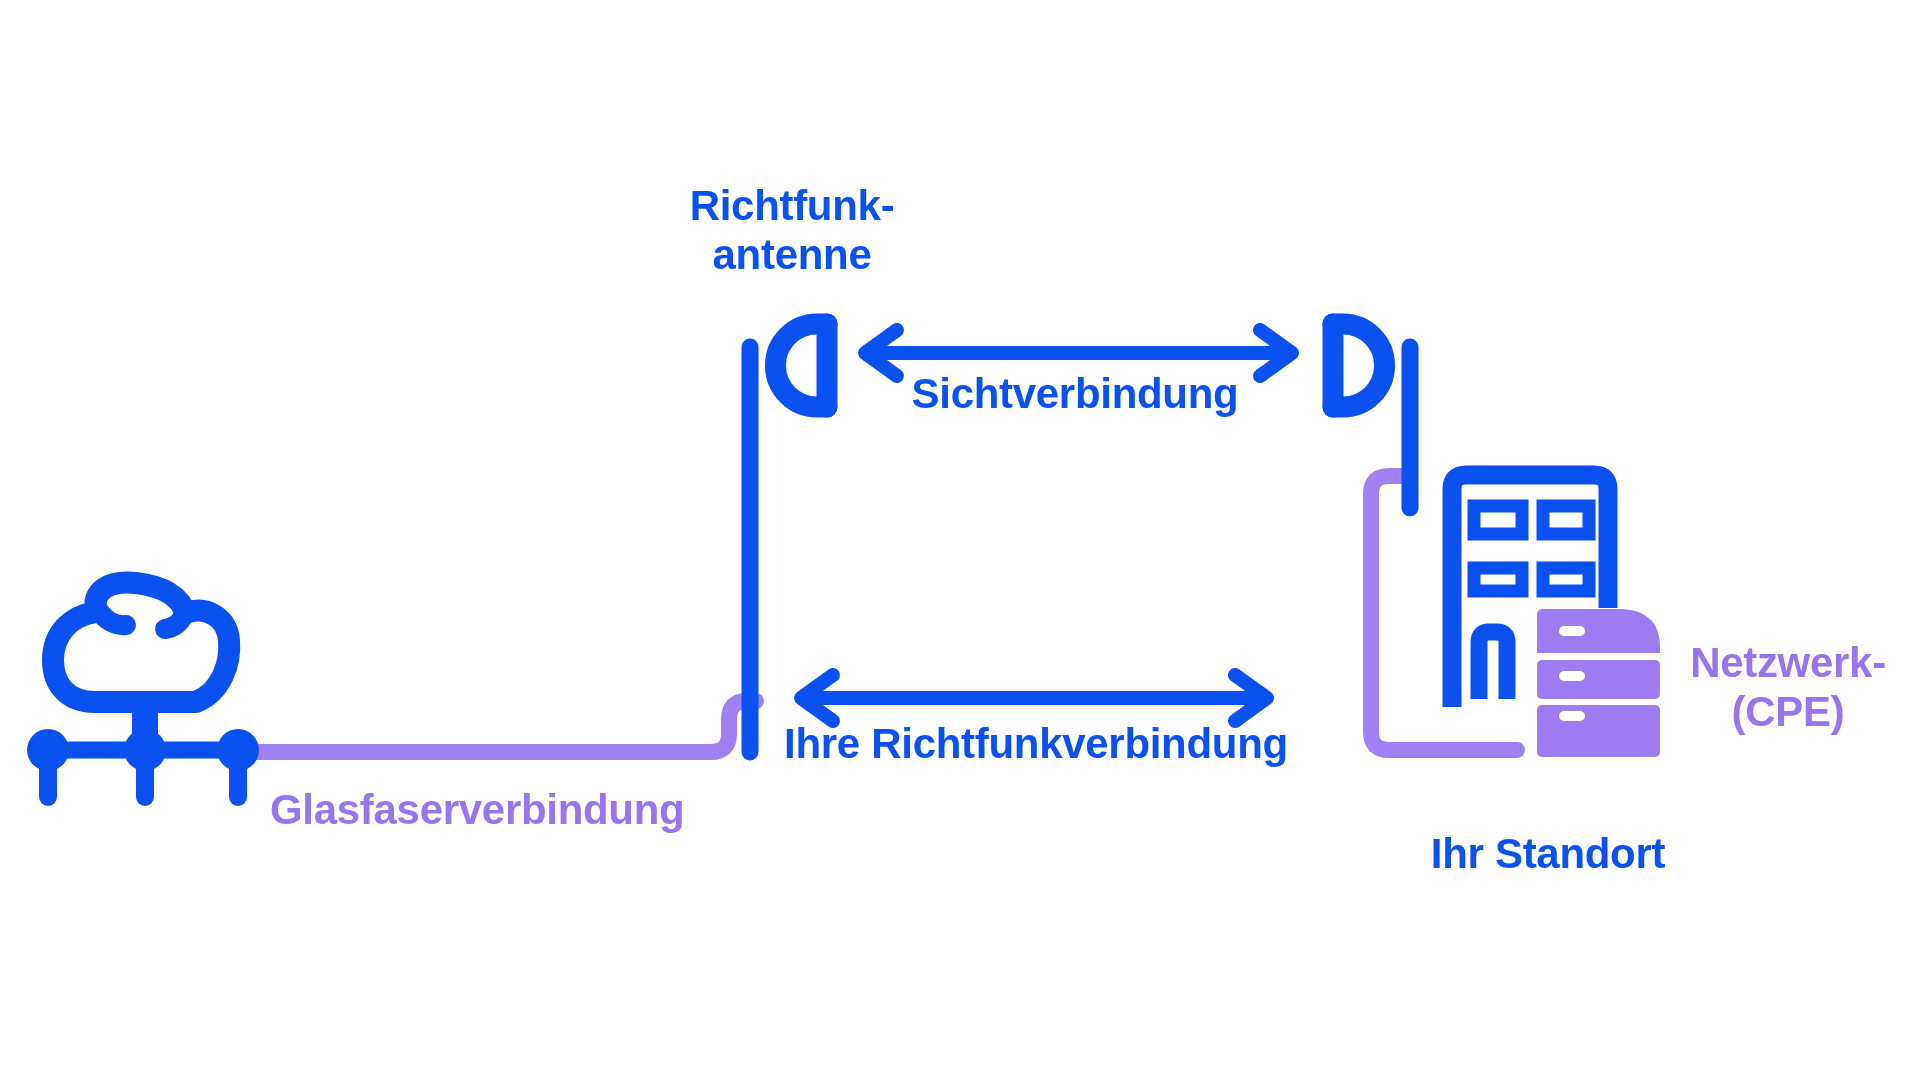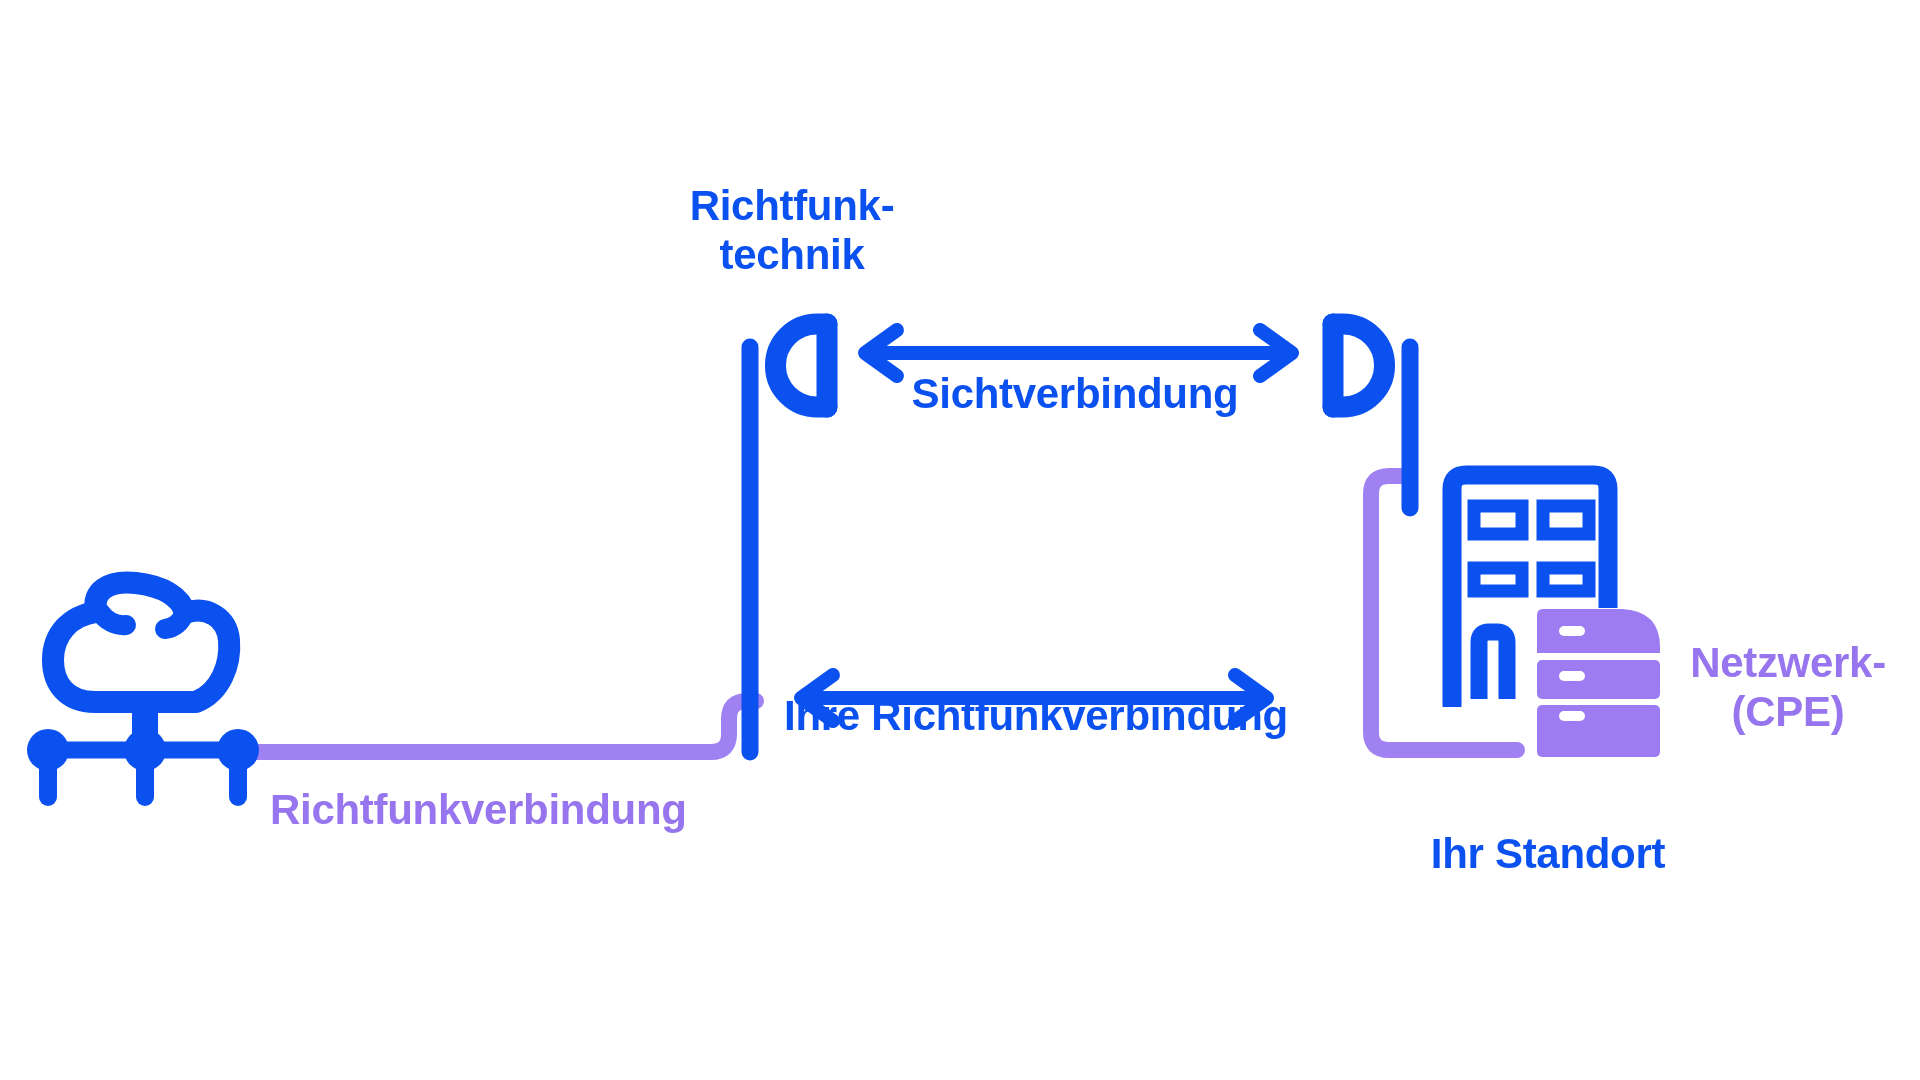--- a/index.html
+++ b/index.html
@@ -37,21 +37,21 @@
     letter-spacing: -0.3px;
     white-space: nowrap;
   }
   .lbl.centered { transform: translateX(-50%); text-align: center; }
   .lbl.blue   { color: var(--blue, #0b51f0); }
   .lbl.purple { color: var(--purple_text, #9775ee); }
 
   #lbl-left-antenna  { left: 792px;  top: 181px; }
   #lbl-right-antenna { left: 1375px; top: 181px; }
   #lbl-sicht         { left: 1075px; top: 369px; }
-  #lbl-radio         { left: 1036px; top: 691px; text-align: right; }
+  #lbl-radio         { left: 1036px; top: 719px; text-align: right; }
   #lbl-fiber         { left: 270px;  top: 785px; }
   #lbl-site          { left: 1548px; top: 781px; margin-top: 48px; }
   #lbl-cpe           { left: 1788px; top: 638px; }
 </style>
 </head>
 <body>
 
 <div class="stage">
 
   <svg class="diagram" width="1920" height="1080" viewBox="0 0 1920 1080">
@@ -116,29 +116,29 @@
       <rect class="f-purple" x="1537" y="660" width="123" height="39" rx="5"></rect>
       <rect class="f-purple" x="1537" y="705" width="123" height="52" rx="5"></rect>
       <rect class="dash" x="1559" y="626" width="26" height="10" rx="5"></rect>
       <rect class="dash" x="1559" y="671" width="26" height="10" rx="5"></rect>
       <rect class="dash" x="1559" y="711" width="26" height="10" rx="5"></rect>
     </g>
   </svg>
 
   <div id="lbl-left-antenna" class="lbl blue centered">
     <div>Richtfunk-</div>
-    <div>technik</div>
+    <div>antenne</div>
   </div>
 
 
   <div id="lbl-sicht" class="lbl blue centered">Sichtverbindung</div>
 
   <div id="lbl-radio" class="lbl blue centered">Ihre Richtfunkverbindung</div>
 
-  <div id="lbl-fiber" class="lbl purple">Richtfunkverbindung</div>
+  <div id="lbl-fiber" class="lbl purple">Glasfaserverbindung</div>
 
   <div id="lbl-site" class="lbl blue centered">Ihr Standort</div>
 
   <div id="lbl-cpe" class="lbl purple centered">
     <div>Netzwerk-</div>
     <div>(CPE)</div>
   </div>
 
 </div>
 

